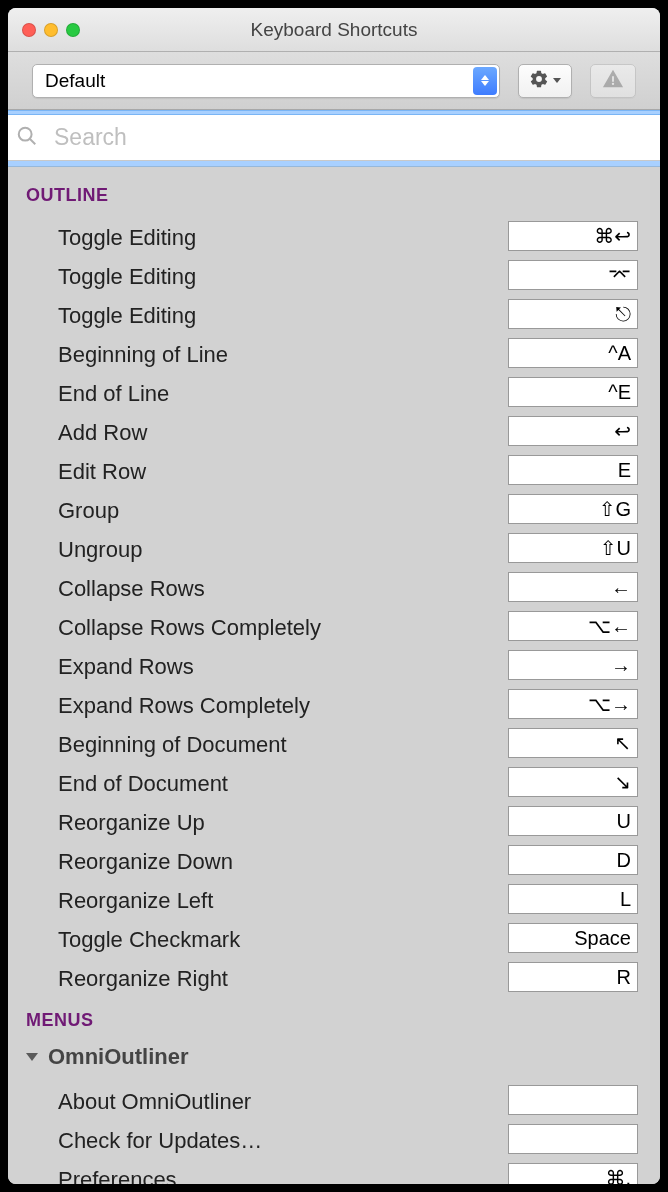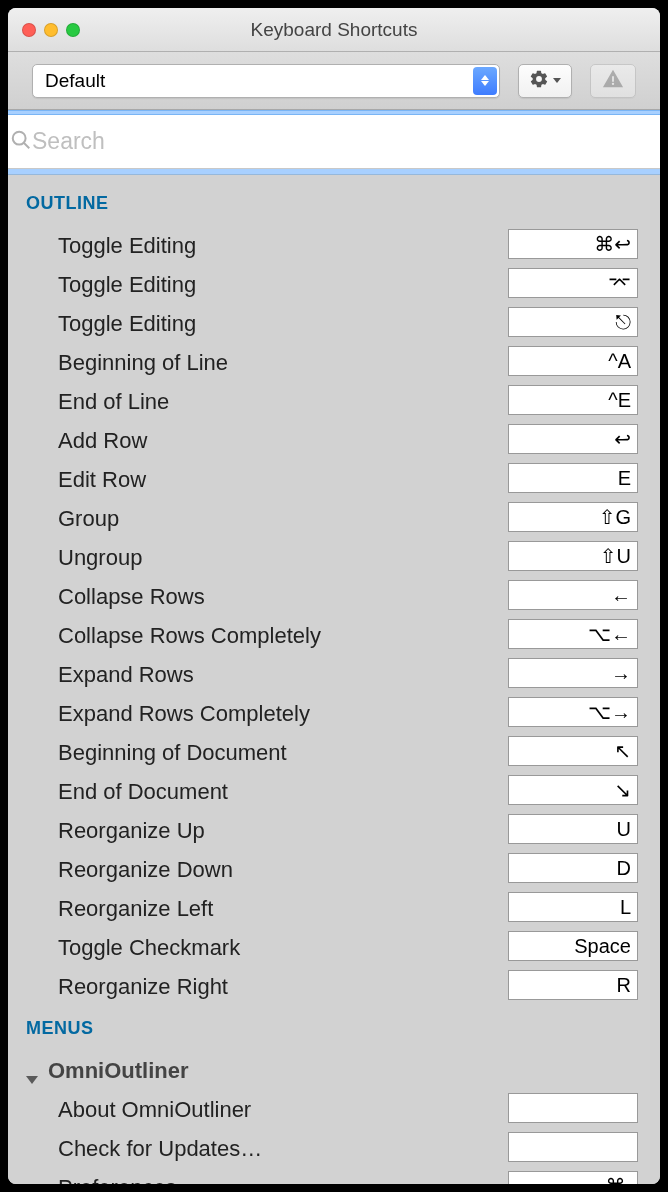--- a/index.html
+++ b/index.html
@@ -104,26 +104,26 @@
     .warning-btn { opacity: 0.45; }
     .warning-btn svg { width: 24px; height: 22px; }
     .small-chev-down { width: 0; height: 0; border-left: 4px solid transparent; border-right: 4px solid transparent; border-top: 5px solid #555; }
     .separator-blue {
       height: 5px;
       background: #a8d0ff;
       border-top: 1px solid #7ab5f5;
       border-bottom: 1px solid #7ab5f5;
     }
     .search-row {
-      height: 54px;
+      height: 46px;
       background: #fff;
       display: flex;
       align-items: center;
-      padding: 0 2px;
-      gap: 0;
+      padding: 0 8px;
+      gap: 16px;
       border-bottom: 1px solid #c8c8c8;
     }
     .search-icon svg { width: 22px; height: 22px; }
     .search-input {
       flex: 1;
       border: none;
       outline: none;
       font-size: 23px;
       color: #333;
       background: transparent;
@@ -135,21 +135,21 @@
       border-bottom: 1px solid #96b8db;
     }
     .content {
       background: #d2d2d2;
       overflow-y: auto;
       height: calc(100% - 44px - 58px - 5px - 46px - 6px);
     }
     .section-header {
       font-size: 18px;
       font-weight: bold;
-      color: #0369a1;
+      color: #701a75;
       letter-spacing: 0.5px;
       padding: 18px 0 6px 18px;
     }
     .row {
       display: flex;
       align-items: flex-end;
       height: 39px;
       padding-right: 22px;
     }
     .row-label {
@@ -168,21 +168,21 @@
       text-align: right;
       padding: 0 6px 0 0;
       display: flex;
       align-items: center;
       justify-content: flex-end;
       font-family: -apple-system, "Helvetica Neue", sans-serif;
       color: #000;
     }
     .group-header {
       display: flex;
-      align-items: flex-end;
+      align-items: center;
       height: 39px;
       padding-left: 18px;
     }
     .disclosure {
       width: 0; height: 0;
       border-left: 6px solid transparent;
       border-right: 6px solid transparent;
       border-top: 8px solid #5a5a5a;
       margin-right: 10px;
     }

